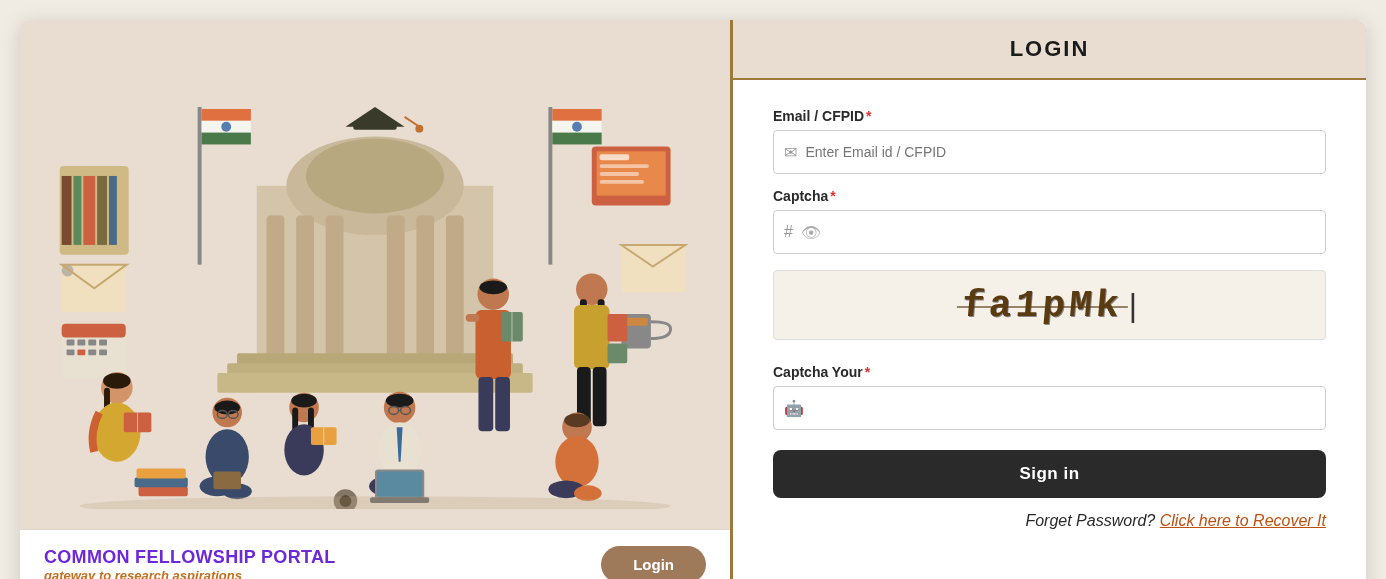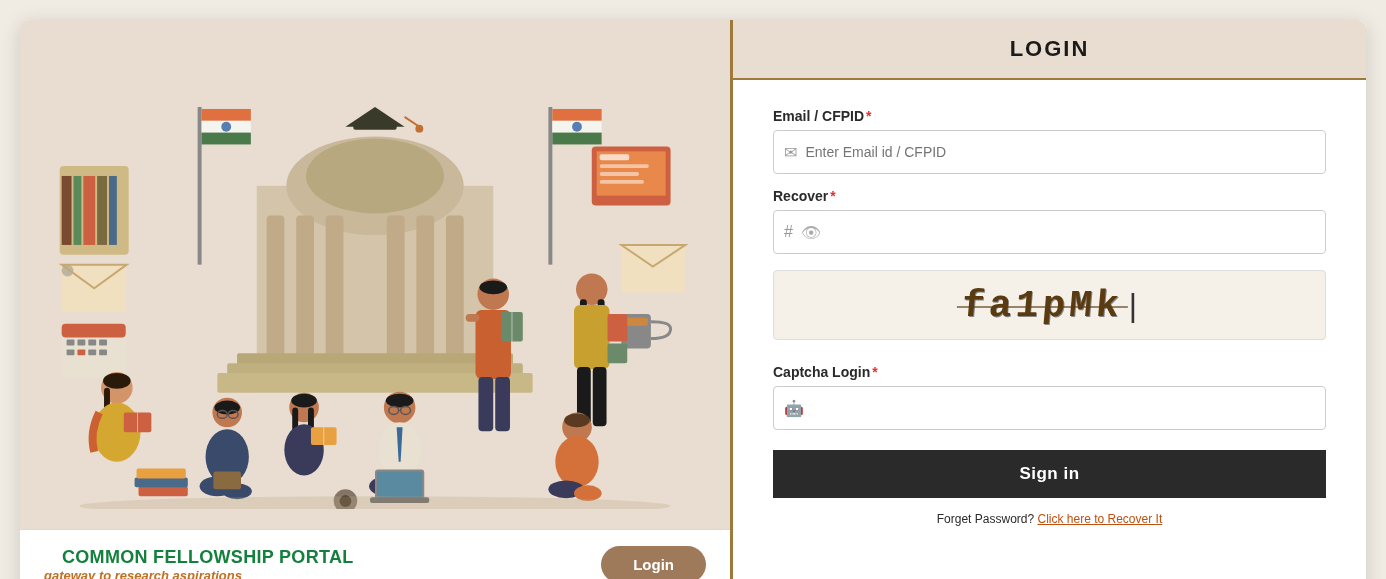--- a/index.html
+++ b/index.html
@@ -50,23 +50,22 @@
       justify-content: space-between;
       border-top: 1px solid #e0d8cc;
     }
     .portal-title {
       display: flex;
       flex-direction: column;
     }
     .portal-title-main {
       font-size: 18px;
       font-weight: 900;
-      color: #15803d;
+      color: #6d28d9;
       letter-spacing: 0.3px;
-      margin-left: 18px;
     }
     .portal-title-sub {
       font-size: 13px;
       color: #c07020;
       font-style: italic;
       font-weight: 600;
     }
     .login-pill-btn {
       background: #9e7a5a;
       color: #fff;
@@ -186,32 +185,33 @@
       margin-left: 6px;
       animation: blink 1s step-end infinite;
     }
     @keyframes blink { 0%,100%{opacity:1} 50%{opacity:0} }
     .sign-in-btn {
       margin-top: 20px;
       width: 100%;
       background: #2a2a2a;
       color: #fff;
       border: none;
-      border-radius: 0;
+      border-radius: 8px;
       padding: 14px;
       font-size: 17px;
       font-weight: 700;
       cursor: pointer;
       letter-spacing: 0.5px;
     }
     .forgot-row {
       margin-top: 14px;
-      font-size: 12px;
+      font-size: 16px;
       color: #2a2a2a;
-      text-align: center;
+      text-align: right;
+      font-style: italic;
     }
     .forgot-link {
       color: #c05010;
       text-decoration: underline;
       cursor: pointer;
       font-weight: 500;
     }
 
     
     .illus { width: 100%; height: 100%; }
@@ -417,35 +417,35 @@
 
       <div class="field-label">
         <span>Email / CFPID</span><span class="required-star">*</span>
       </div>
       <div class="input-wrapper">
         <span class="input-icon">✉</span>
         <input type="email" placeholder="Enter Email id / CFPID" style="">
       </div>
 
       <div class="field-label">
-        <span>Recover</span><span class="required-star">*</span>
+        <span>Captcha</span><span class="required-star">*</span>
       </div>
       <div class="input-wrapper">
         <span class="input-icon">#</span>
         <span class="eye-icon">👁</span>
       </div>
 
       <div class="captcha-section">
         <div class="captcha-image-area">
           <span class="captcha-text">fa1pMk</span>
           <span class="captcha-cursor">|</span>
         </div>
 
         <div class="field-label">
-          <span>Captcha Login</span><span class="required-star">*</span>
+          <span>Captcha Your</span><span class="required-star">*</span>
         </div>
         <div class="input-wrapper">
           <span class="input-icon">🤖</span>
         </div>
       </div>
 
       <button class="sign-in-btn">Sign in</button>
 
       <div class="forgot-row">
         <span>Forget Password?</span>

